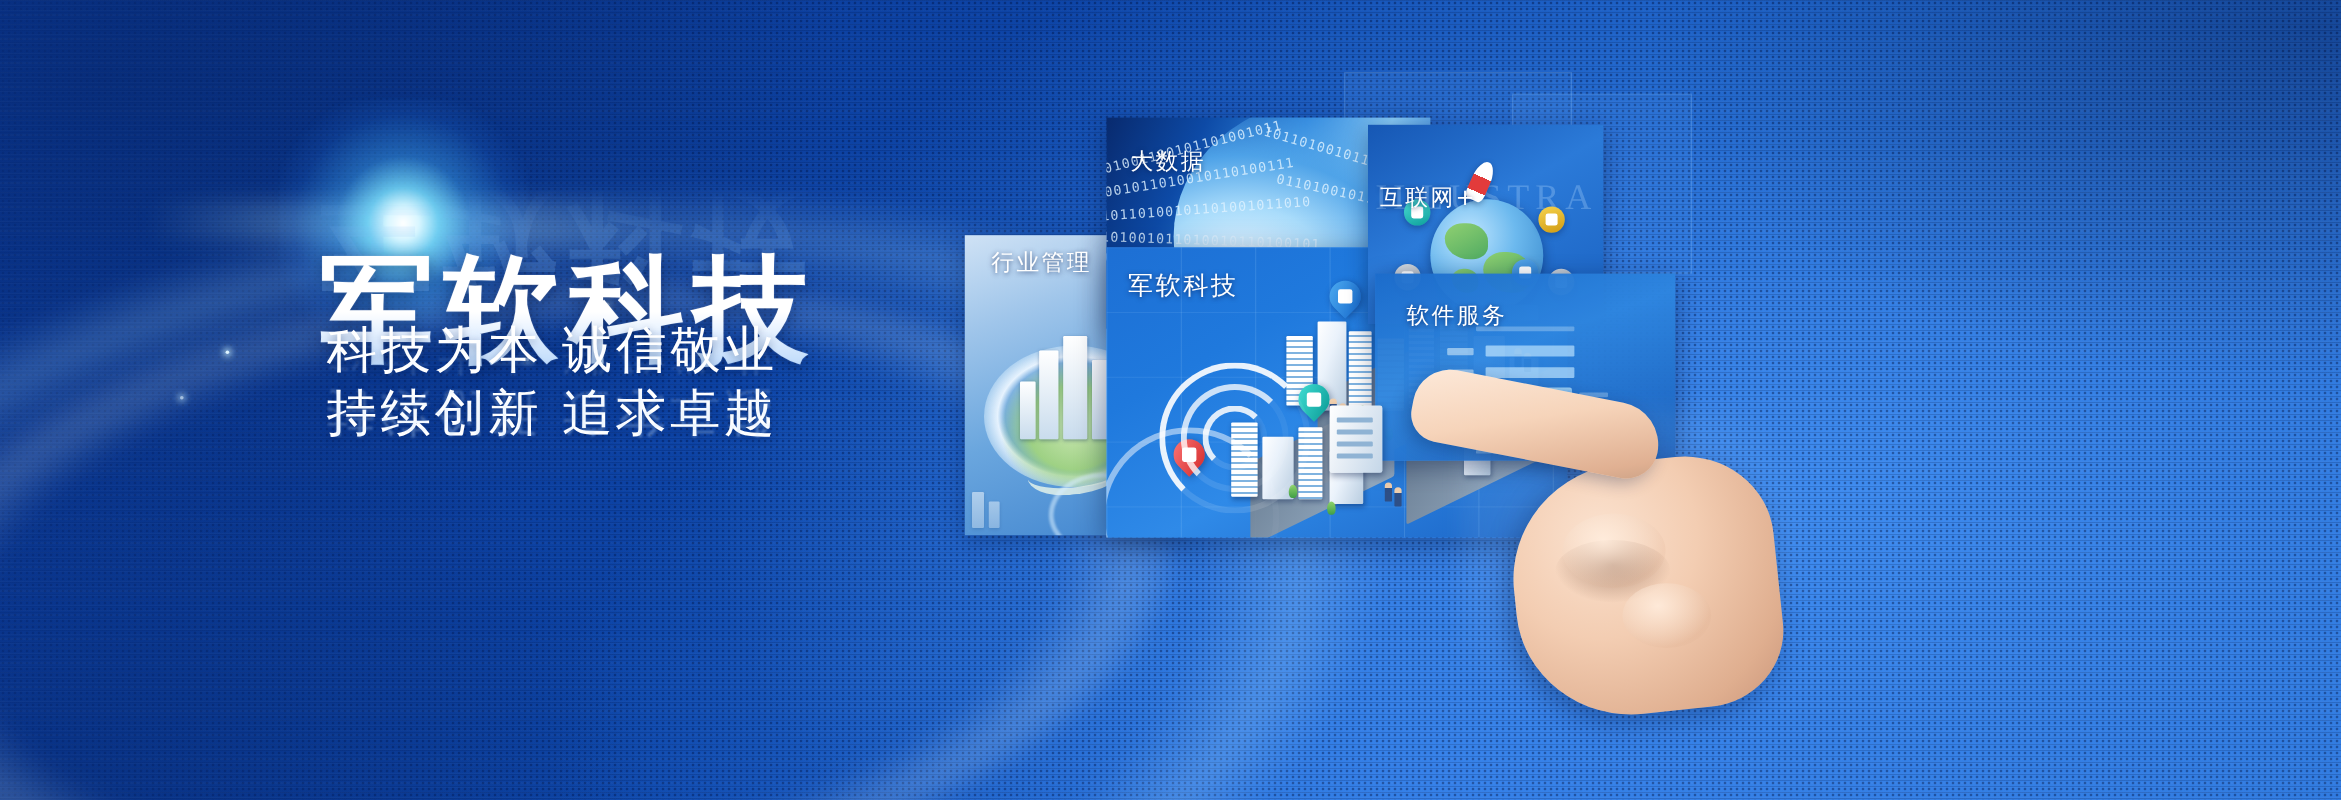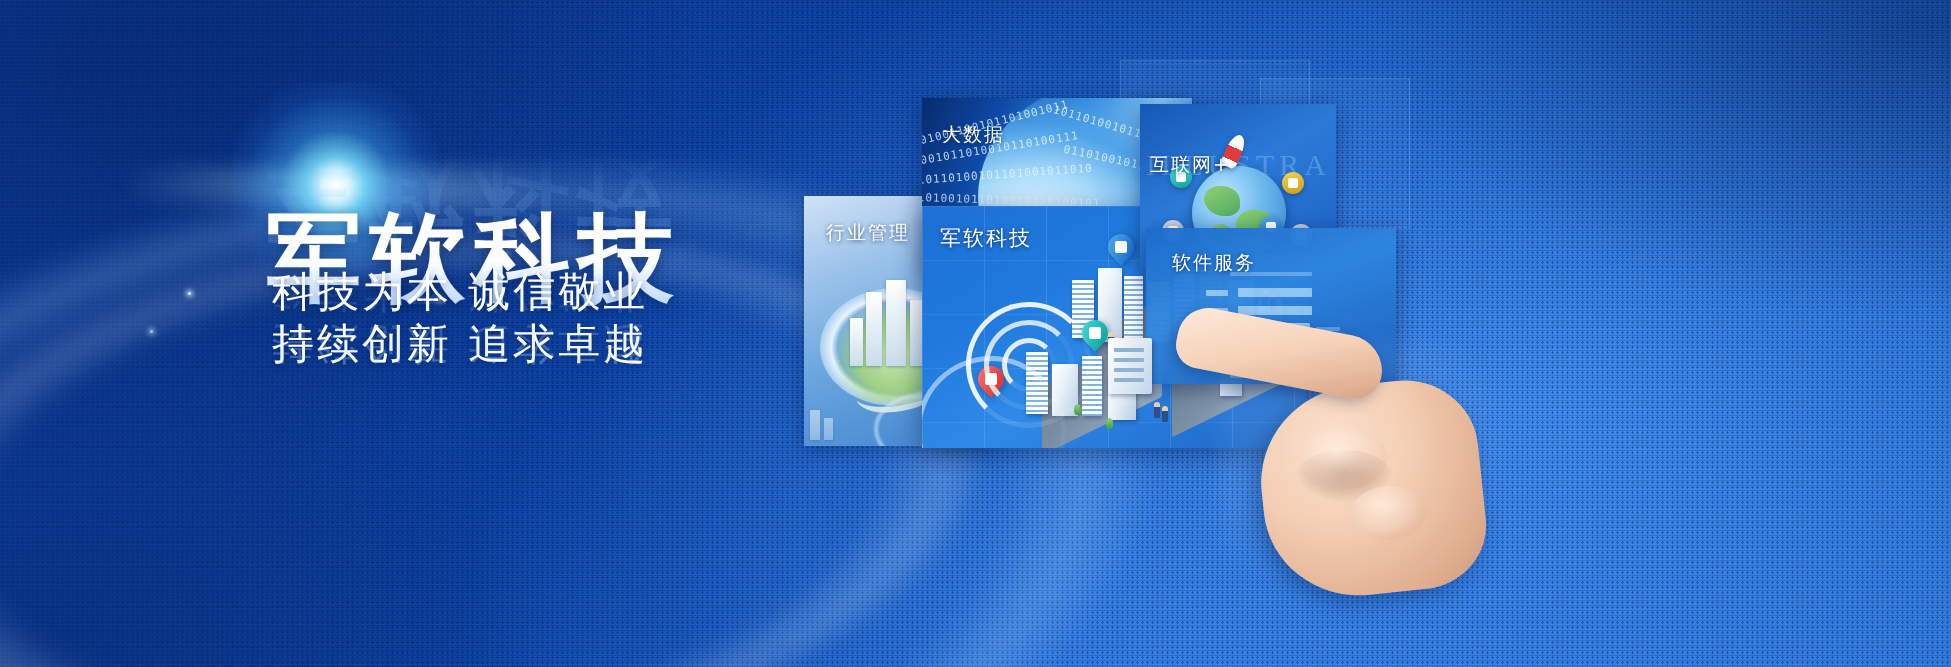--- a/index.html
+++ b/index.html
@@ -285,21 +285,21 @@
       <div class="bld" style="left:62px;top:96px;width:16px;height:74px;"></div>
       <div class="bld" style="left:82px;top:84px;width:20px;height:86px;"></div>
       <div class="bld" style="left:106px;top:104px;width:15px;height:66px;"></div>
       <div class="bld" style="left:124px;top:118px;width:18px;height:52px;"></div>
       <div class="bld" style="left:46px;top:122px;width:13px;height:48px;"></div>
       <div class="path"></div>
       <div class="glow"></div>
       <div class="bld" style="left:6px;top:214px;width:10px;height:30px;opacity:.5;"></div>
       <div class="bld" style="left:20px;top:222px;width:9px;height:22px;opacity:.45;"></div>
     </div>
-    <div class="card-label" style="left:36px;top:160px;">行业管理</div>
+    <div class="card-label" style="left:36px;top:146px;">行业管理</div>
 
     <div class="card" id="card-bigdata">
       <div class="tunnel"></div>
       <div class="binrow" style="left:-4px;top:18px;transform:rotate(-14deg);">01001100101101001011</div>
       <div class="binrow" style="left:-10px;top:44px;transform:rotate(-9deg);">1001011010010110100111</div>
       <div class="binrow" style="left:-12px;top:70px;transform:rotate(-4deg);">010110100101101001011010</div>
       <div class="binrow" style="left:-12px;top:96px;transform:rotate(2deg);">1101001011010010110100101</div>
       <div class="binrow" style="left:-6px;top:122px;transform:rotate(7deg);">00101101001011010010110100</div>
       <div class="binrow" style="left:128px;top:30px;transform:rotate(16deg);">101101001011011010010110</div>
       <div class="binrow" style="left:140px;top:62px;transform:rotate(12deg);">0110100101101001011010</div>

